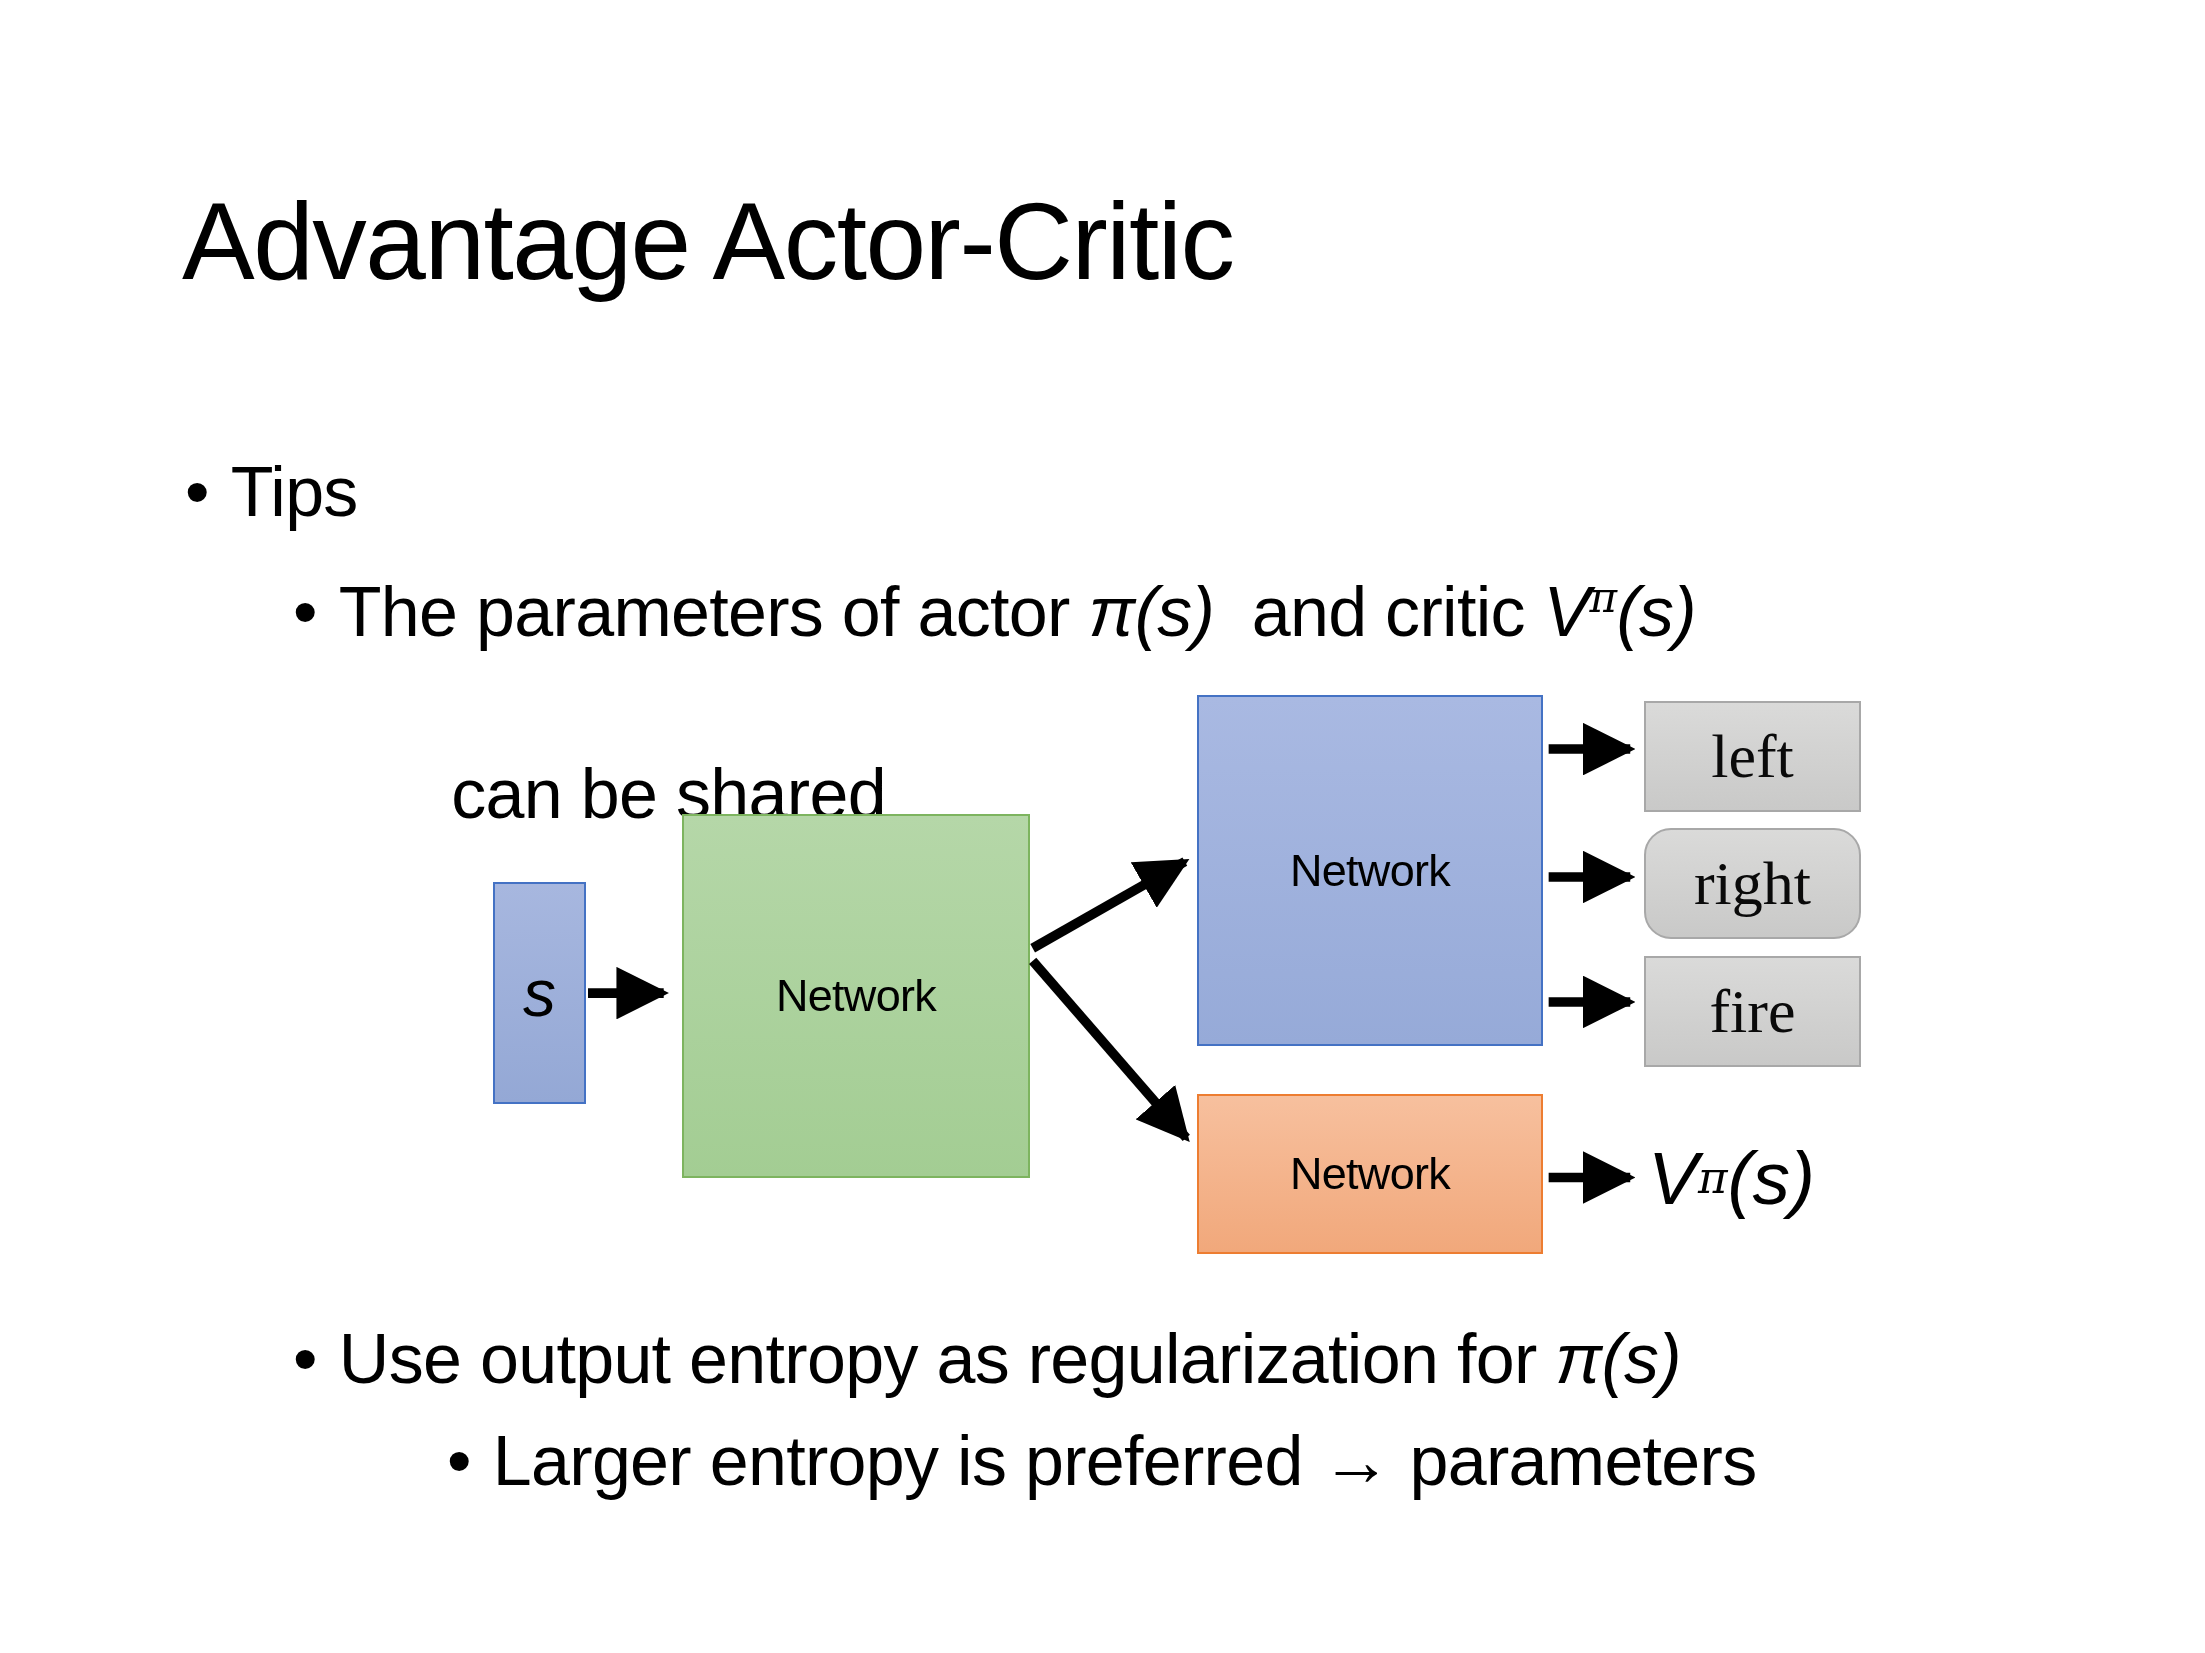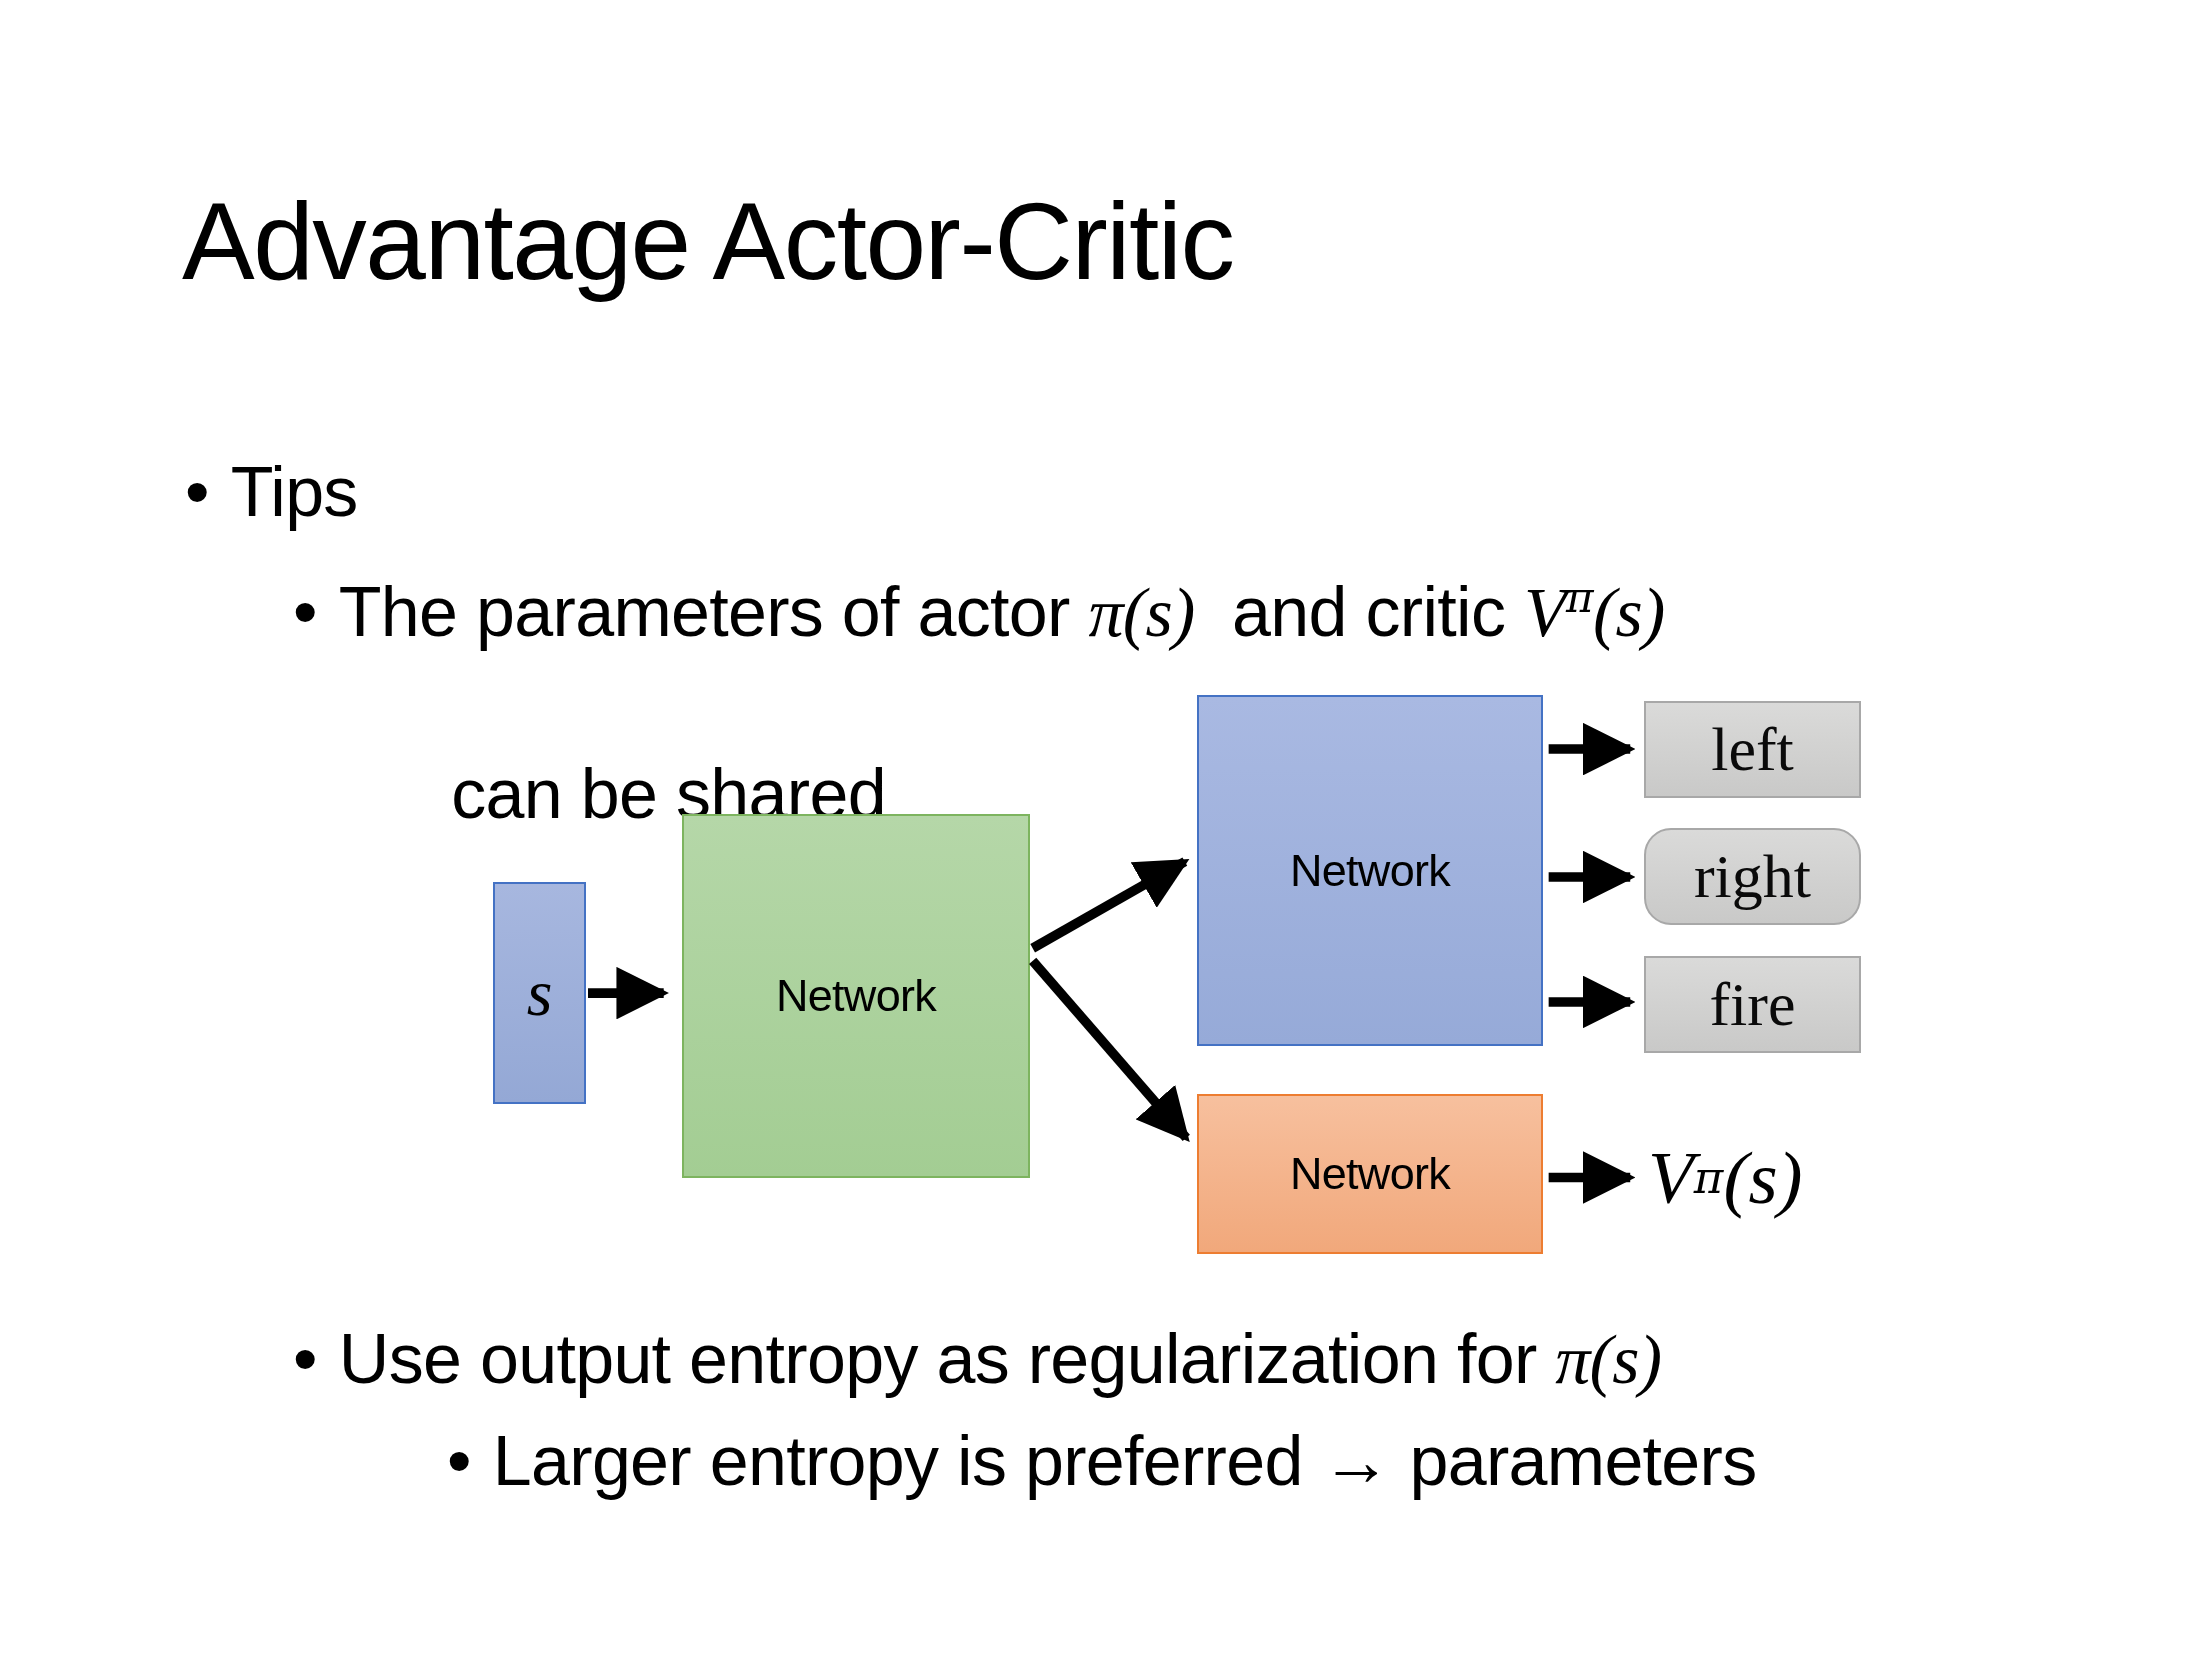--- a/index.html
+++ b/index.html
@@ -13,21 +13,21 @@
   .title {
     left:182px; top:178px; font-size:109px; letter-spacing:-1.5px;
     white-space:nowrap; color:#000;
   }
 
   .bullet-line { display:flex; align-items:flex-start; font-size:70px; line-height:1.3; letter-spacing:-0.7px; }
   .bullet-glyph { flex:0 0 auto; margin-right:22px; }
   .bullet-text { white-space:pre-wrap; }
 
   .math {
-    font-family:Liberation Serif, serif;
+    font-family:Liberation Sans, sans-serif;
     font-style:italic;
   }
   .sup {
     font-family:"DejaVu Serif","Liberation Serif",serif;
     font-style:italic;
     font-size:0.6em; vertical-align:super; line-height:0;
   }
 
   .box { box-sizing:border-box; display:flex; align-items:center; justify-content:center; }
   .net-label { font-size:45px; letter-spacing:-0.7px; color:#000; }
@@ -47,21 +47,21 @@
     left:1197px; top:695px; width:346px; height:351px;
     border:2.2px solid #4472c4;
     background:linear-gradient(180deg,#a9b9e2 0%,#96aad8 100%);
   }
   .critic-box {
     left:1197px; top:1094px; width:346px; height:160px;
     border:2.2px solid #ed7d31;
     background:linear-gradient(180deg,#f7c09e 0%,#f1a87b 100%);
   }
   .action-box {
-    left:1644px; width:217px; height:97px;
+    left:1644px; width:217px; height:111px;
     border:2.2px solid #a8a8a8;
     background:linear-gradient(180deg,#dadad9 0%,#c9c9c8 100%);
     font-family:"Liberation Serif",serif; font-size:62px; color:#0a0a0a;
   }
   .action-left  { top:701px; }
   .action-right { top:828px;border-radius:27px; }
   .action-fire  { top:956px; }
 
   .critic-output {
     left:1648px; top:1130px; height:96px;

